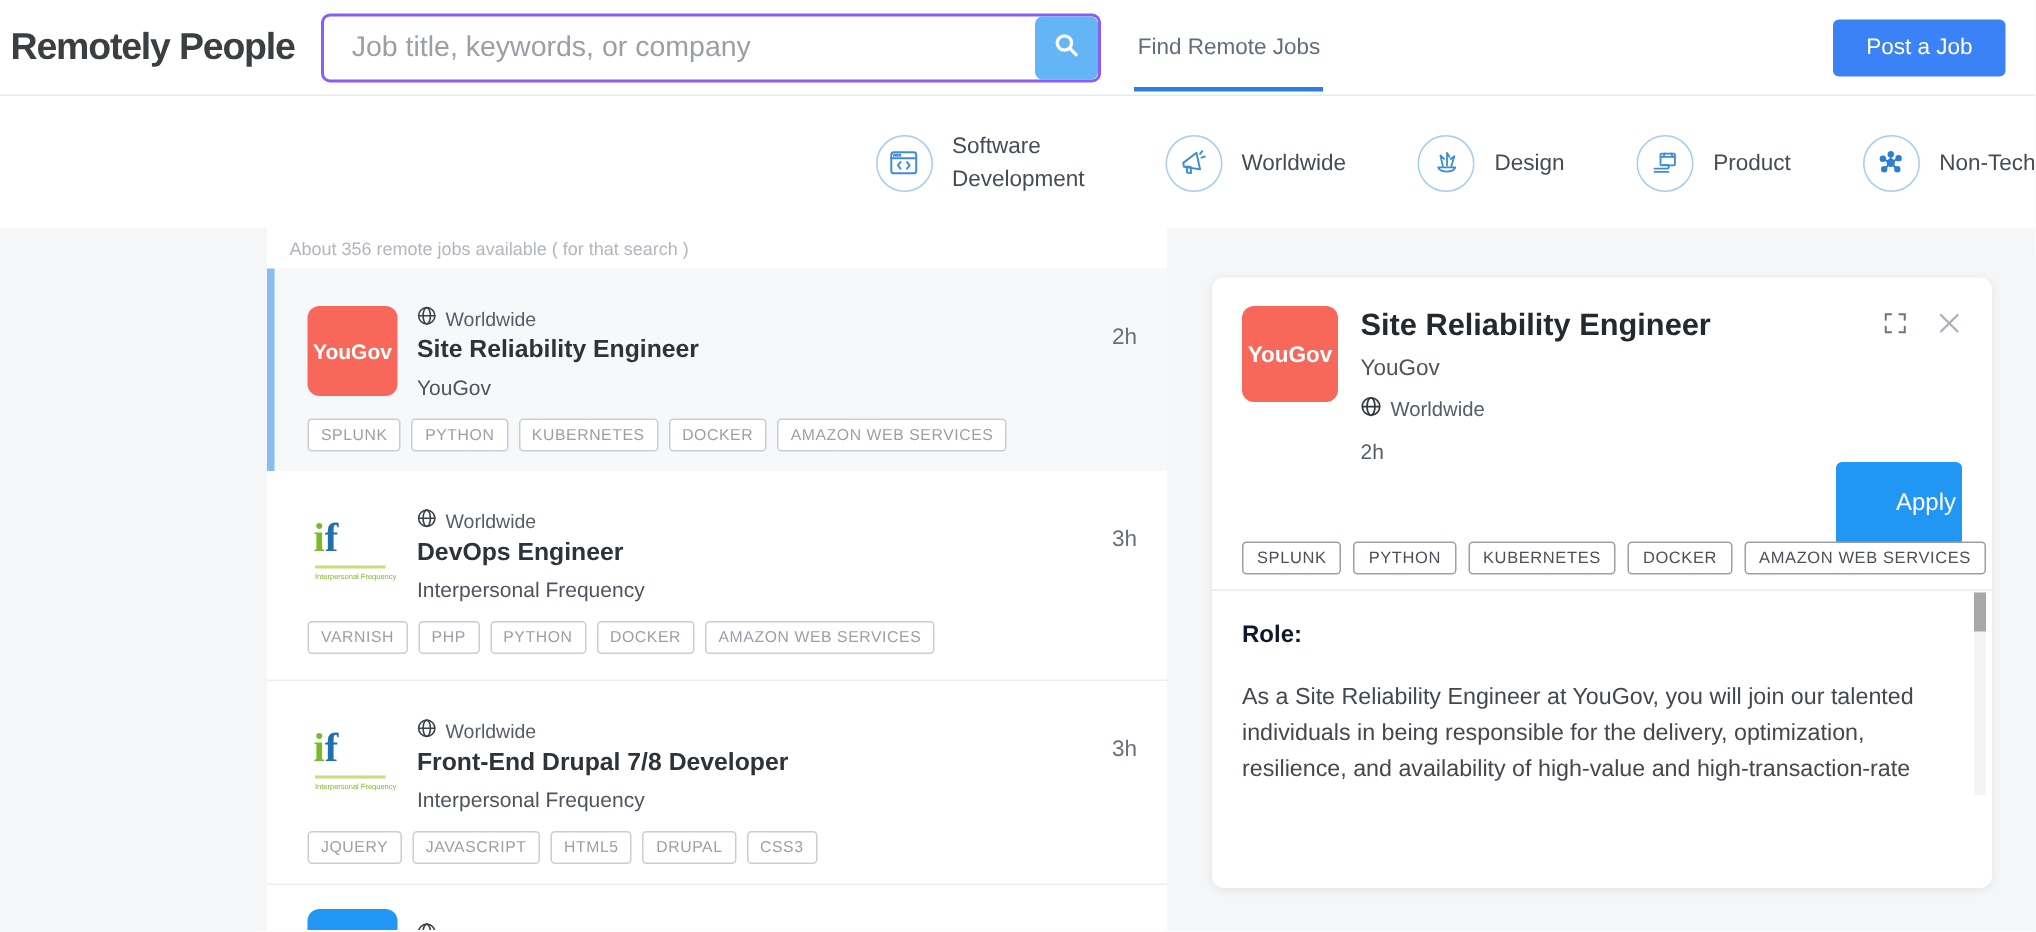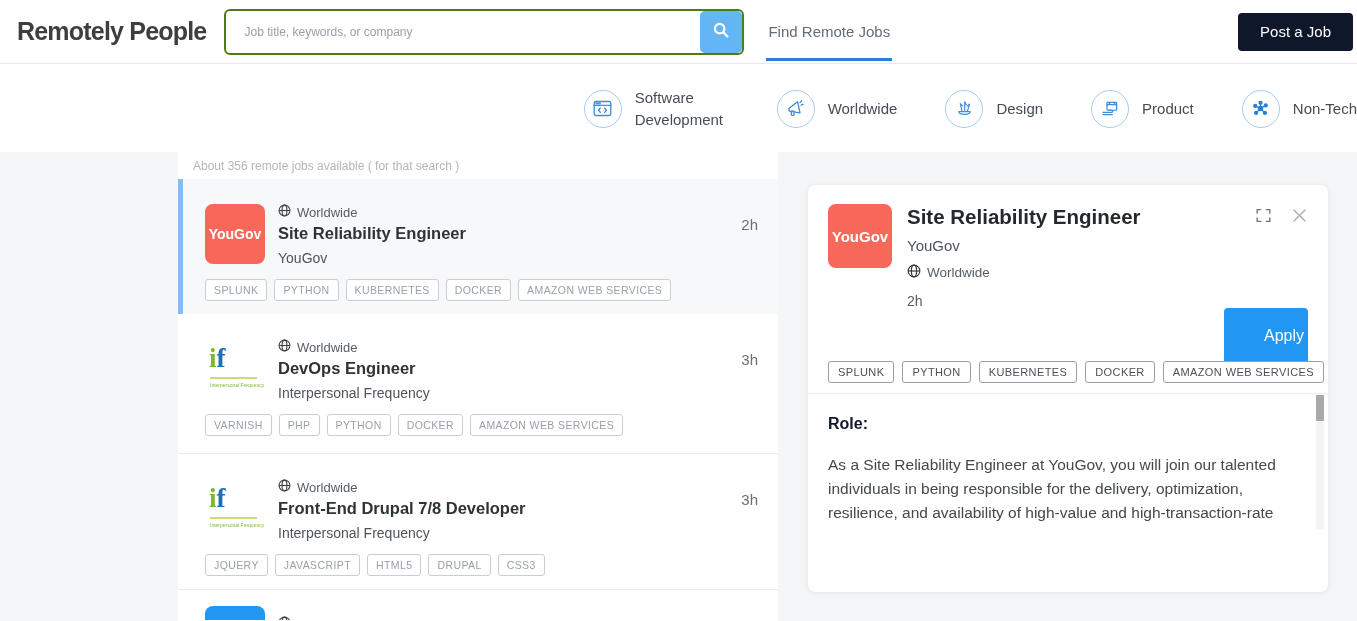--- a/index.html
+++ b/index.html
@@ -2,32 +2,32 @@
 <html><head>
 <meta charset="utf-8">
 <style>
   * { margin:0; padding:0; box-sizing:border-box; }
   html,body { width:1357px; height:621px; }
   body { font-family:"Liberation Sans", sans-serif; background:#fff; overflow:hidden; }
   .canvas { position:relative; width:1357px; height:621px; overflow:hidden; background:#fff; }
 
   
   .header { position:absolute; top:0; left:0; right:0; height:64px; background:#fff;
-            border-bottom:1px solid #e7e9ec; display:flex; align-items:center; padding-left:17px; z-index:5; }
+            border-bottom:1px solid #e7e9ec; display:flex; align-items:center; padding-left:7px; z-index:5; }
   .logo { font-size:25px; font-weight:800; color:#3b3f42; letter-spacing:-0.8px; white-space:nowrap; }
   .searchwrap { position:relative; margin-left:18px; width:520px; height:46px; }
-  .searchwrap input { width:100%; height:100%; border:2px solid #4d7c0f; border-radius:6px;
-            padding:0 52px 0 18px; font-size:12px; color:#333; outline:none; font-family:inherit; }
+  .searchwrap input { width:100%; height:100%; border:2px solid #8b5cf6; border-radius:6px;
+            padding:0 52px 0 18px; font-size:19px; color:#333; outline:none; font-family:inherit; }
   .searchwrap input::placeholder { color:#9aa0a6; }
   .searchbtn { position:absolute; top:2px; right:2px; width:42px; height:42px; background:#64b5f6;
             border:none; border-radius:5px; display:flex; align-items:center; justify-content:center; cursor:pointer; }
   .navtab { position:relative; margin-left:22px; height:64px; display:flex; align-items:center;
             font-size:15px; color:#636d78; cursor:pointer; padding:0 2px; }
   .navtab .underline { position:absolute; left:0; right:0; bottom:3px; height:3px; background:#2a7de1; }
-  .postjob { margin-left:auto; margin-right:4px; height:38px; padding:0 22px; background:#0f172a;
+  .postjob { margin-left:auto; margin-right:20px; height:38px; padding:0 22px; background:#3b82f6;
             color:#fff; font-size:15px; border:none; border-radius:4px; cursor:pointer; font-family:inherit; }
 
   
   .catbar { position:absolute; top:65px; left:0; right:0; height:87px; background:#fff;
             display:flex; align-items:center; justify-content:flex-end; gap:48px; z-index:4; }
   .cat { display:flex; align-items:center; gap:13px; cursor:pointer; }
   .cat .circ { width:38px; height:38px; border:1px solid #a5cdf1; border-radius:50%;
             display:flex; align-items:center; justify-content:center; flex-shrink:0; background:#fff; }
   .cat .clabel { font-size:15px; color:#454c55; line-height:1.45; }
   .cat .clabel.wrap { width:94px; }

